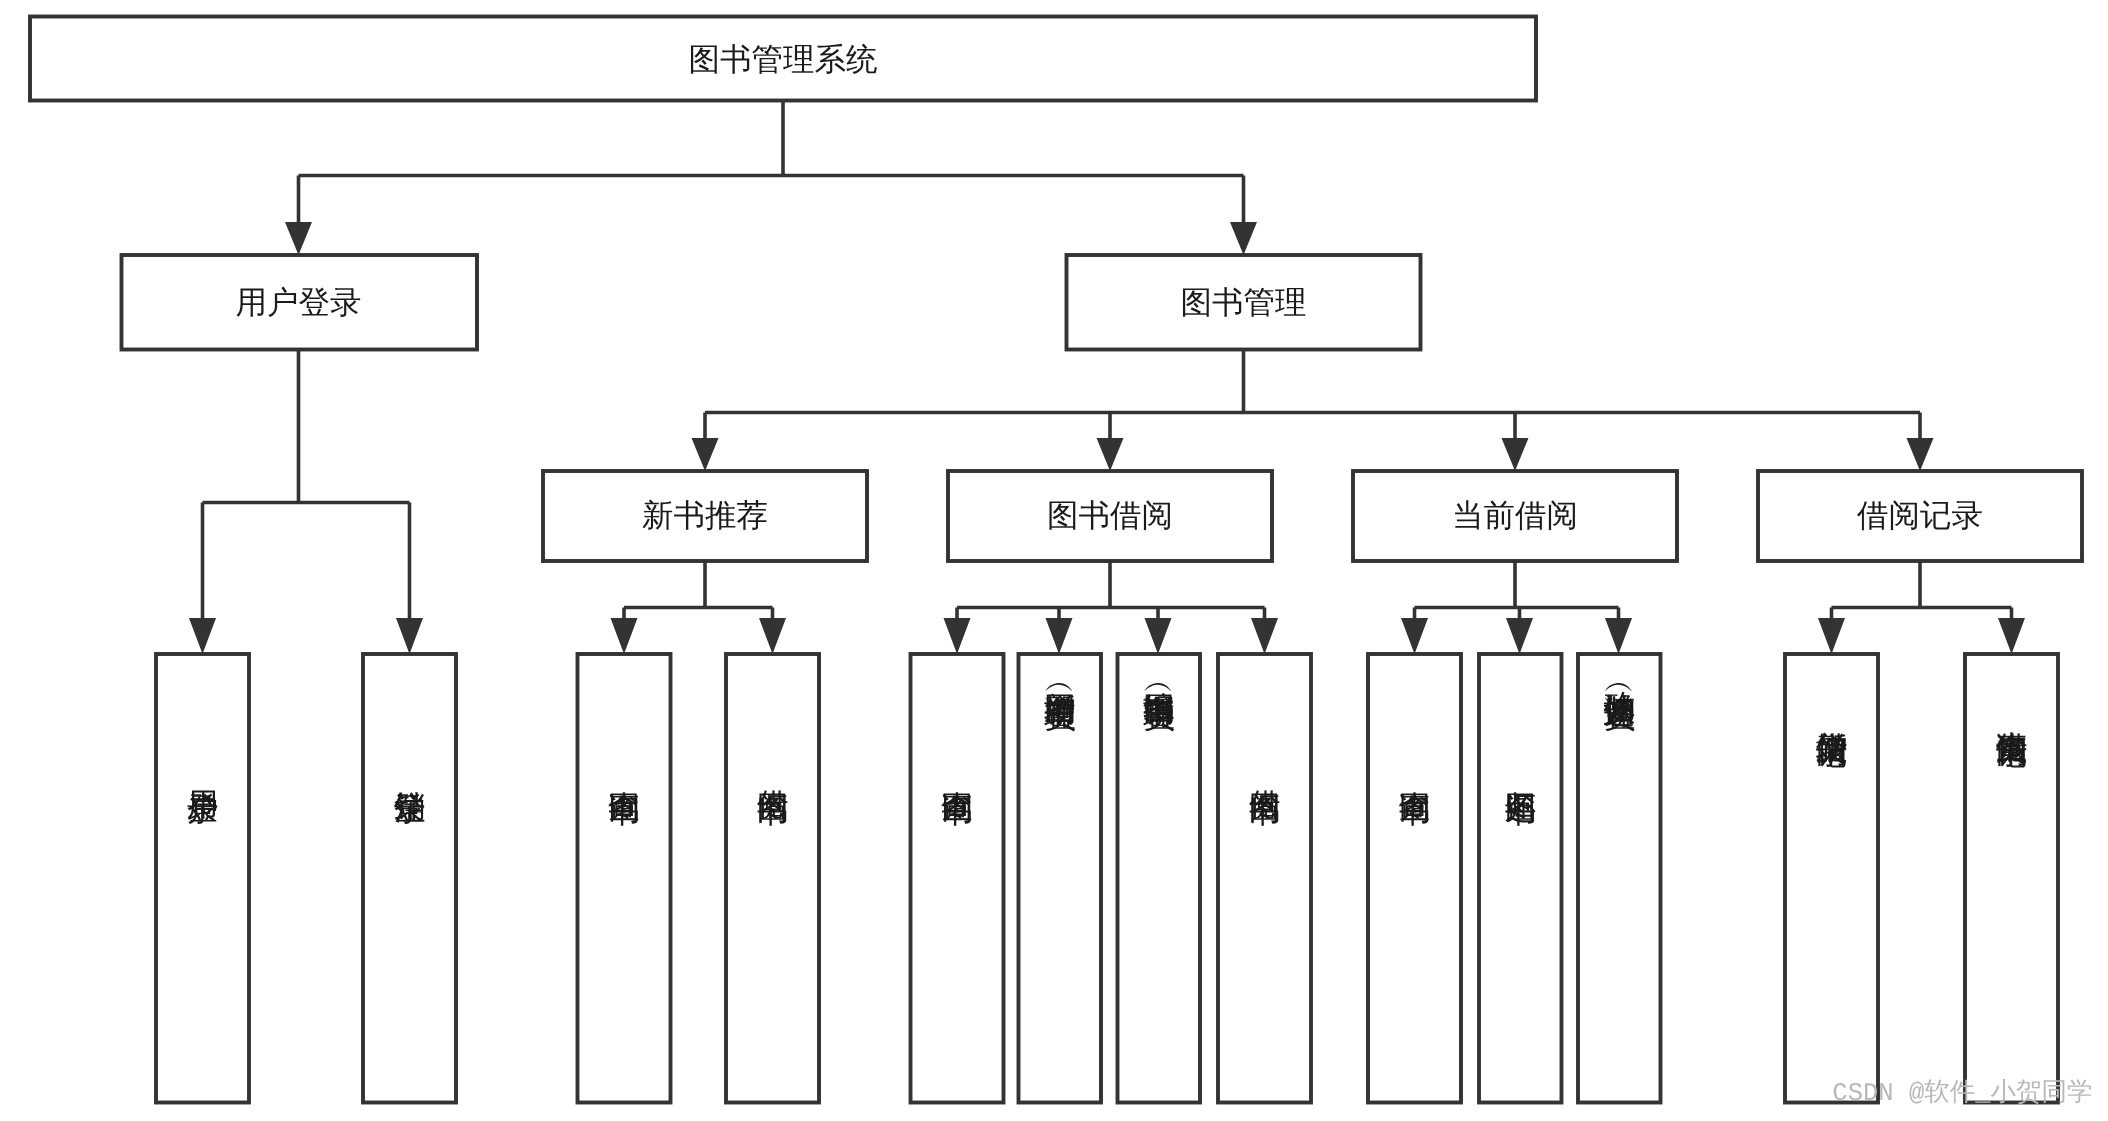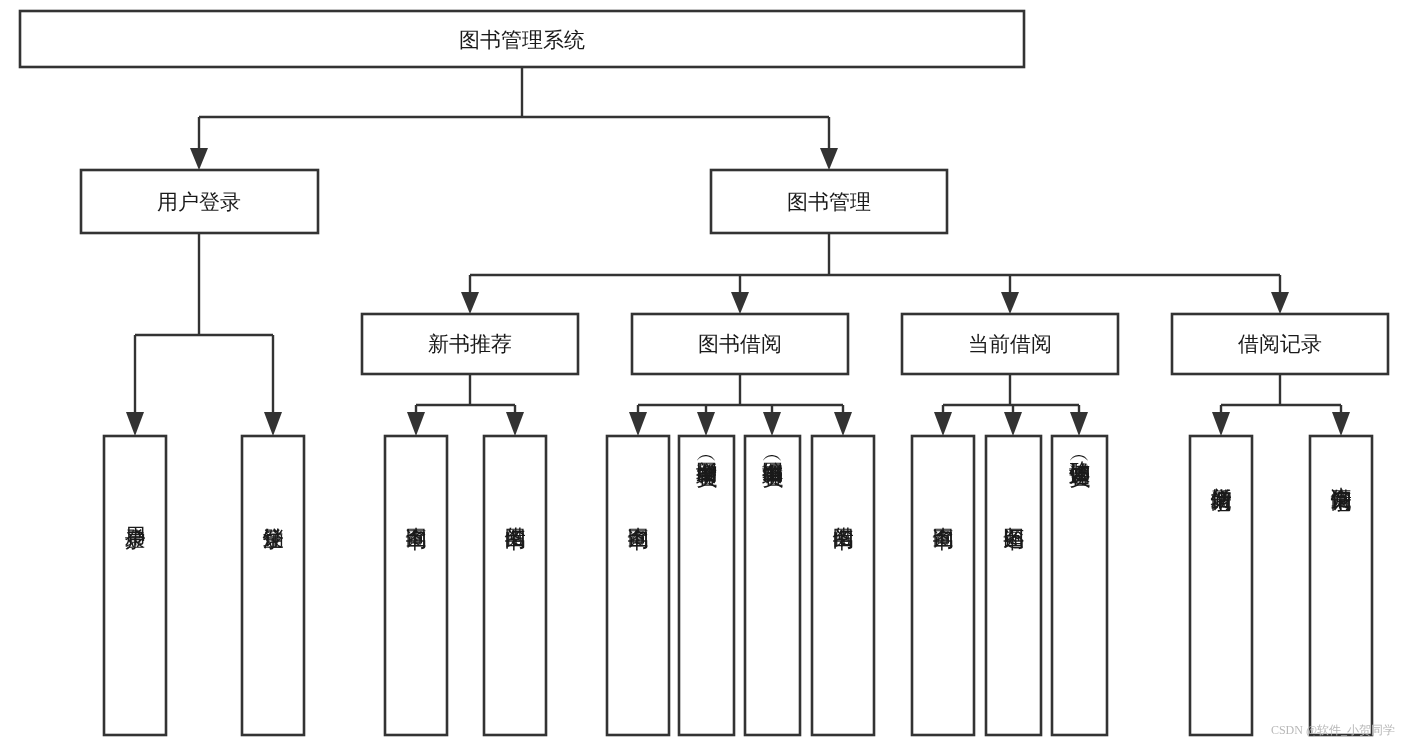--- a/index.html
+++ b/index.html
@@ -62,23 +62,23 @@
     line-height: 1.06;
     color: #1a1a1a;
     letter-spacing: 1px;
     font-family: "DejaVu Sans", "Liberation Sans", sans-serif;
     white-space: nowrap;
   }
   .watermark {
     position: absolute;
     right: 10px;
     bottom: 8px;
-    font-size: 12px;
+    font-size: 17px;
     color: #b8b8b8;
-    font-family: Liberation Serif, serif;
+    font-family: Liberation Mono, monospace;
     white-space: nowrap;
   }
 </style>
 </head>
 <body>
 
 <div id="diagram-root">
 
   <svg class="flow" viewBox="0 0 1405 747" xmlns="http://www.w3.org/2000/svg">
 

